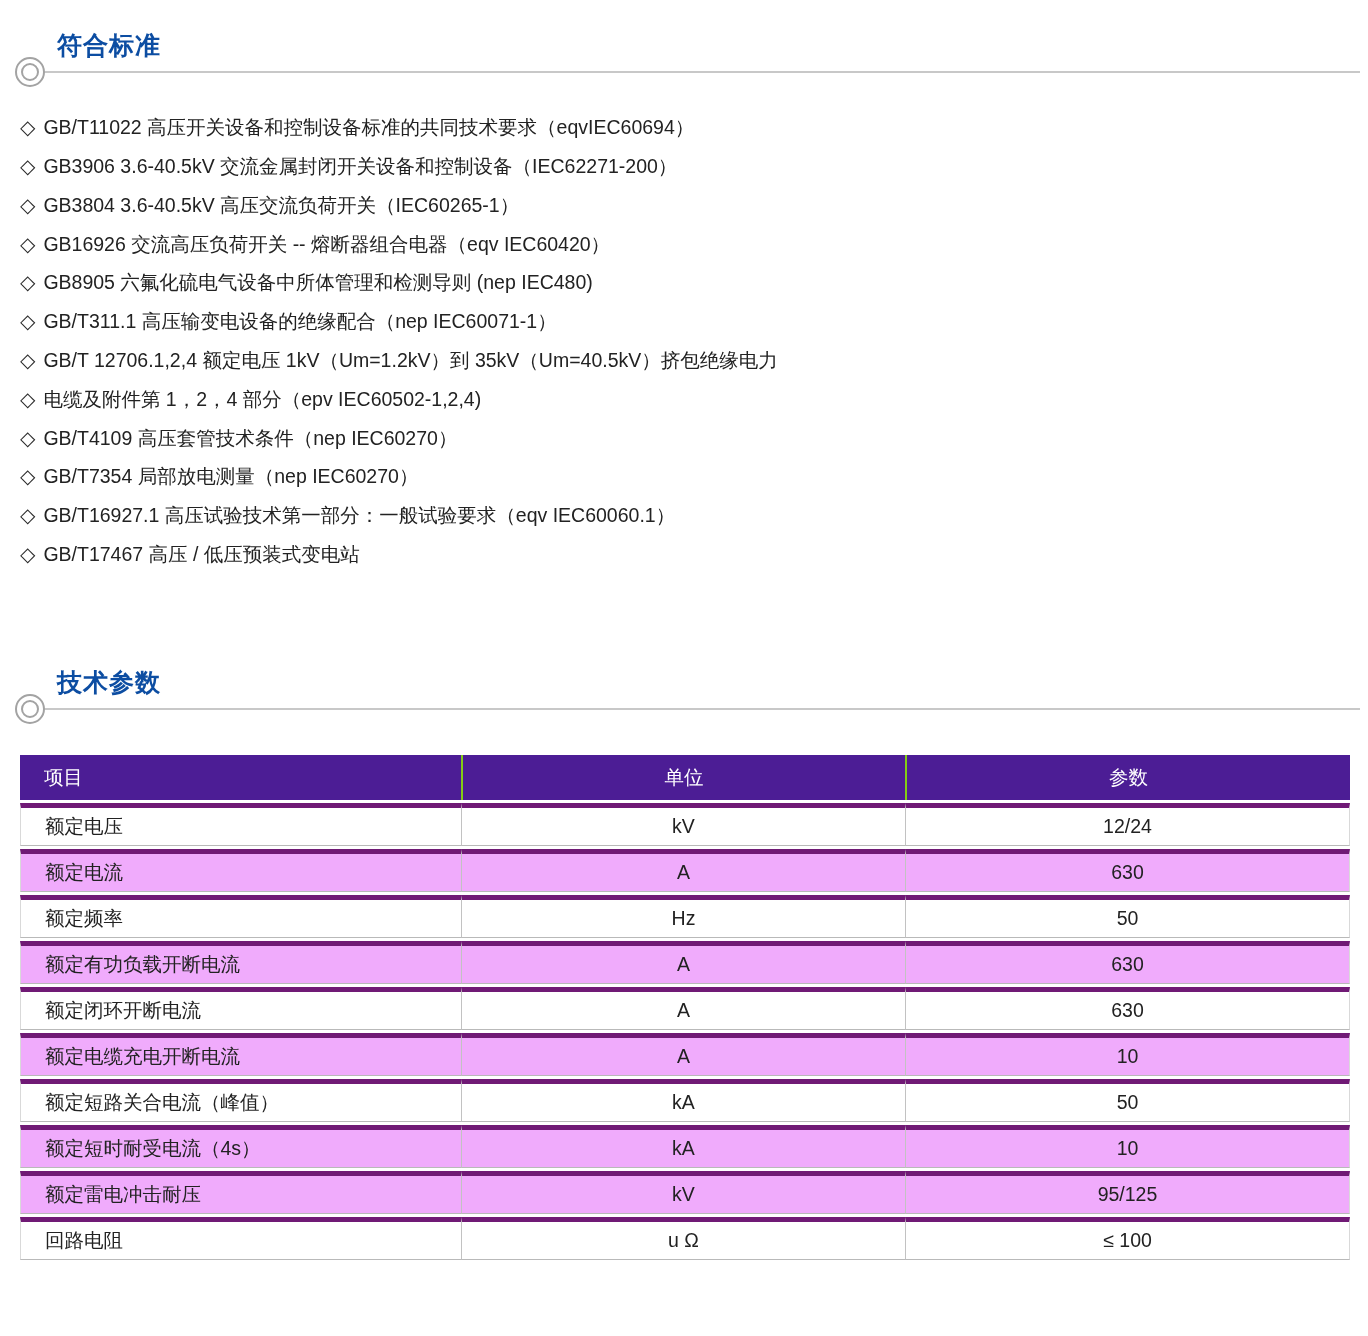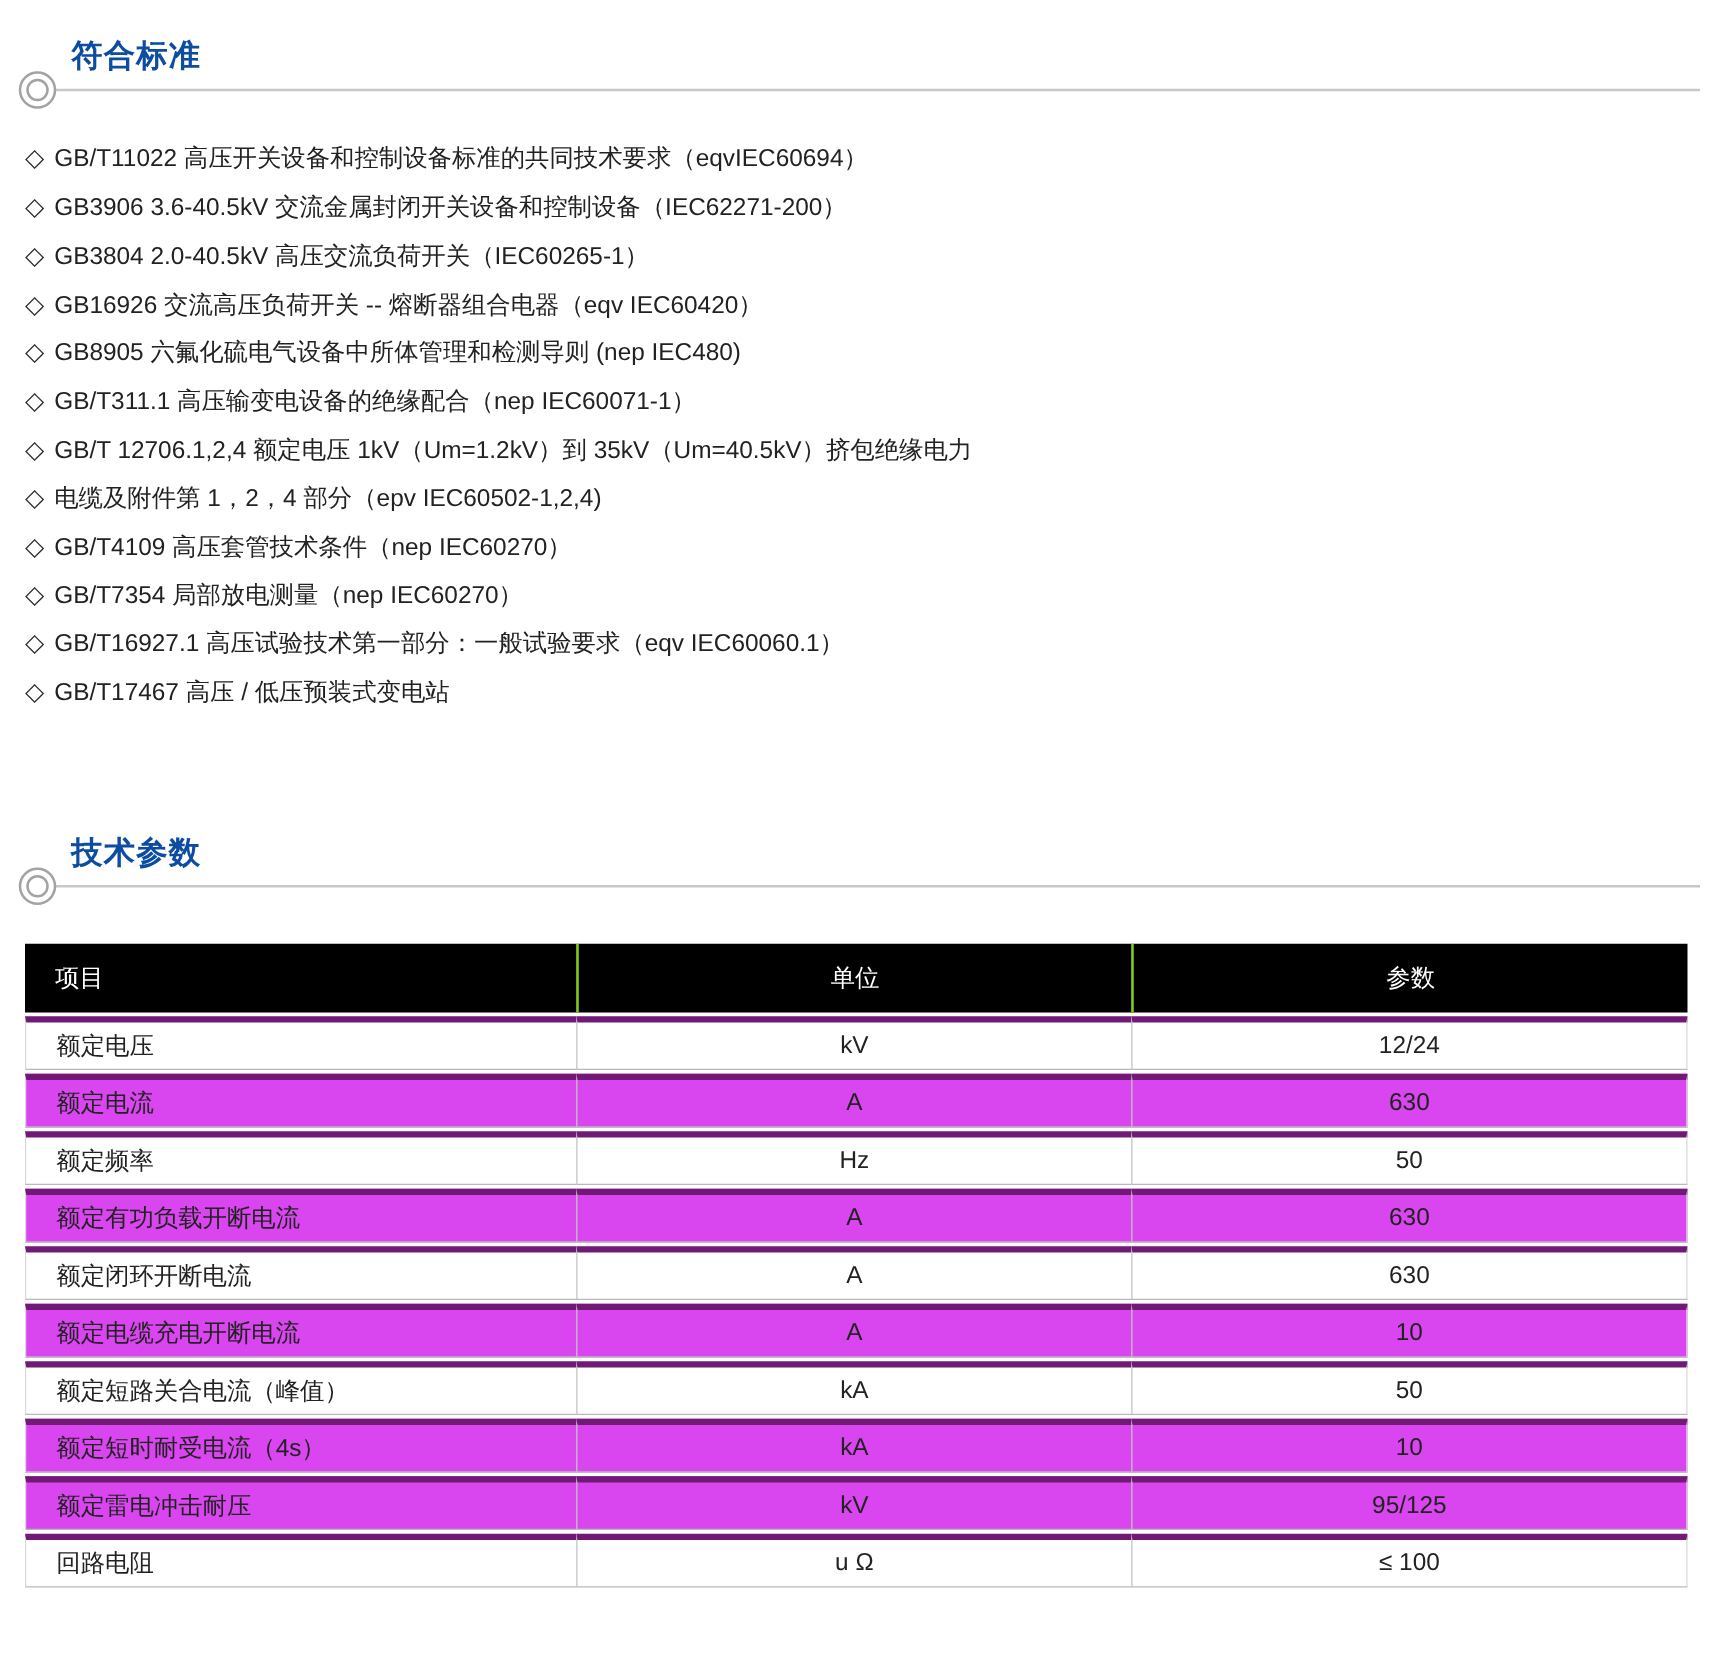--- a/index.html
+++ b/index.html
@@ -72,64 +72,64 @@
     border-collapse: separate;
     border-spacing: 0 3px;
     table-layout: fixed;
     font-size: 19.5px;
     color: #222222;
   }
   table.params col.c1 { width: 441px; }
   table.params col.c2 { width: 444px; }
   table.params col.c3 { width: 445px; }
   table.params th {
-    background: #000000;
+    background: #4c1d95;
     color: #ffffff;
     font-weight: 400;
-    height: 55px;
+    height: 45px;
     text-align: center;
     padding: 0;
   }
   table.params th:first-child { text-align: left; padding-left: 24px; }
   table.params th + th { border-left: 2px solid #84cc16; }
   table.params td {
     height: 43px;
     text-align: center;
     padding: 0;
     background: #ffffff;
     border-top: 5px solid #701a75;
     border-bottom: 1px solid #b9b9b9;
     border-left: 1px solid #c2c2c2;
   }
   table.params td:first-child {
     text-align: left; padding-left: 24px;
     border-left: 1px solid #d9d9d9;
   }
   table.params td:last-child { border-right: 1px solid #d9d9d9; }
-  table.params tr.alt td { background: #d946ef; }
+  table.params tr.alt td { background: #f0abfc; }
 </style>
 </head>
 <body>
 
 <div class="page">
 
   <div class="section-head">
     <h2 class="section-title">符合标准</h2>
     <div class="section-rule">
       <div class="line"></div>
       <div class="circle-outer">
         <div class="circle-inner"></div>
       </div>
     </div>
   </div>
 
   <ul class="standards">
     <li><span class="bullet">◇</span><span>GB/T11022 高压开关设备和控制设备标准的共同技术要求（eqvIEC60694）</span></li>
     <li><span class="bullet">◇</span><span>GB3906 3.6-40.5kV 交流金属封闭开关设备和控制设备（IEC62271-200）</span></li>
-    <li><span class="bullet">◇</span><span>GB3804 2.0-40.5kV 高压交流负荷开关（IEC60265-1）</span></li>
+    <li><span class="bullet">◇</span><span>GB3804 3.6-40.5kV 高压交流负荷开关（IEC60265-1）</span></li>
     <li><span class="bullet">◇</span><span>GB16926 交流高压负荷开关 -- 熔断器组合电器（eqv IEC60420）</span></li>
     <li><span class="bullet">◇</span><span>GB8905 六氟化硫电气设备中所体管理和检测导则 (nep IEC480)</span></li>
     <li><span class="bullet">◇</span><span>GB/T311.1 高压输变电设备的绝缘配合（nep IEC60071-1）</span></li>
     <li><span class="bullet">◇</span><span>GB/T 12706.1,2,4 额定电压 1kV（Um=1.2kV）到 35kV（Um=40.5kV）挤包绝缘电力</span></li>
     <li><span class="bullet">◇</span><span>电缆及附件第 1，2，4 部分（epv IEC60502-1,2,4)</span></li>
     <li><span class="bullet">◇</span><span>GB/T4109 高压套管技术条件（nep IEC60270）</span></li>
     <li><span class="bullet">◇</span><span>GB/T7354 局部放电测量（nep IEC60270）</span></li>
     <li><span class="bullet">◇</span><span>GB/T16927.1 高压试验技术第一部分：一般试验要求（eqv IEC60060.1）</span></li>
     <li><span class="bullet">◇</span><span>GB/T17467 高压 / 低压预装式变电站</span></li>
   </ul>

